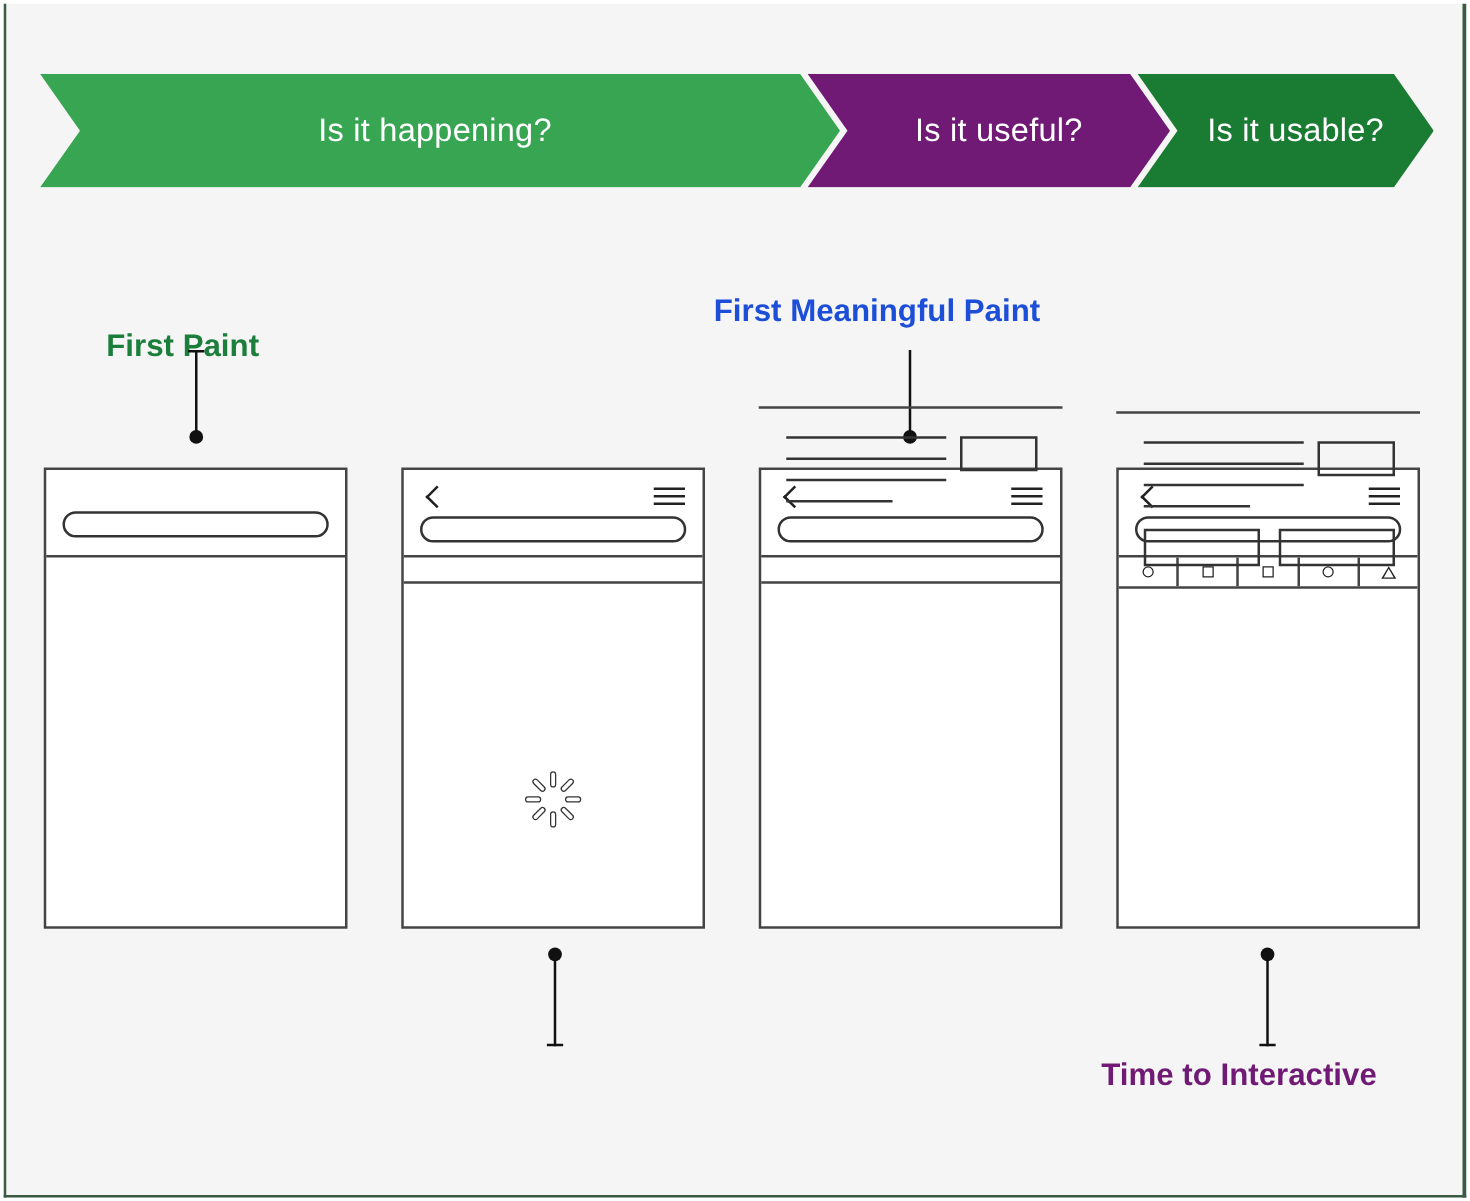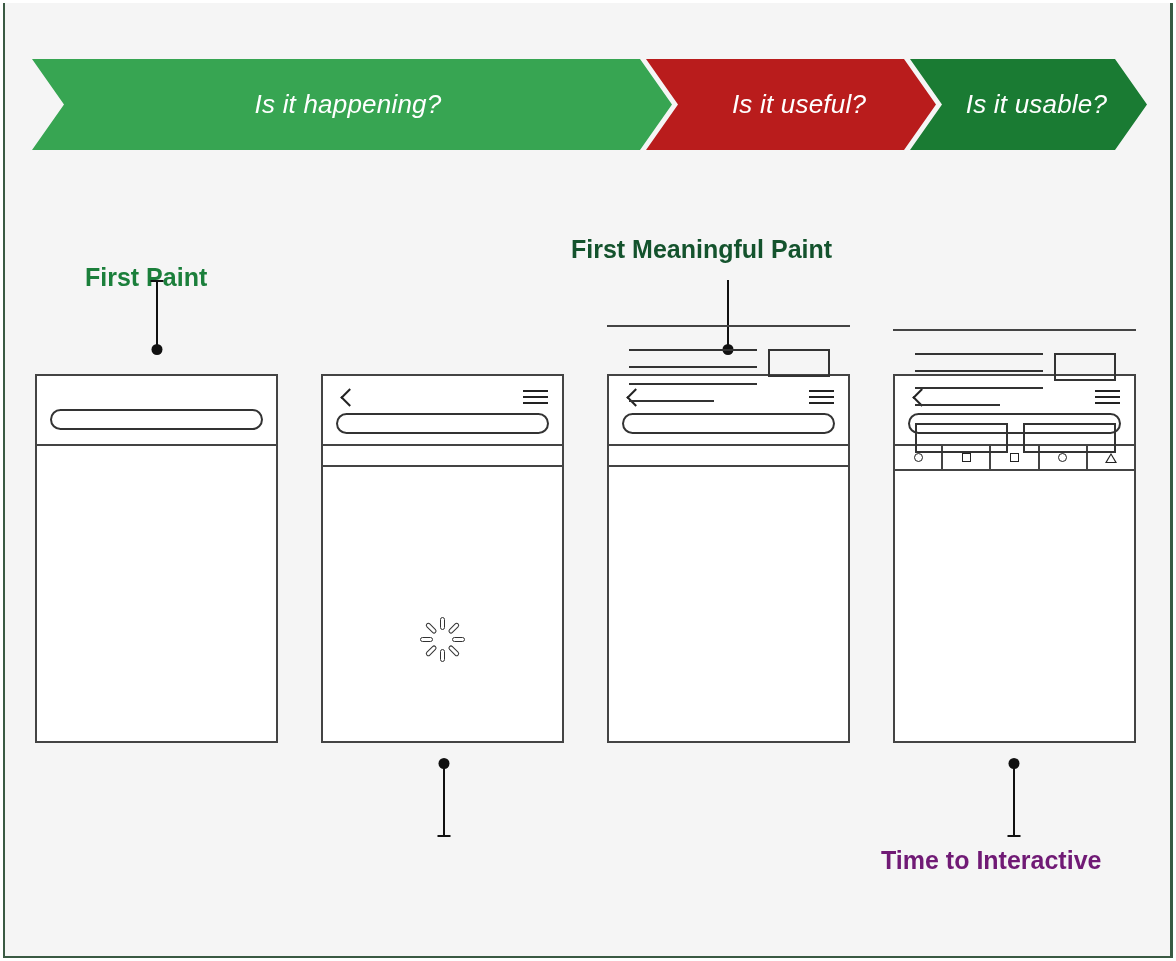--- a/index.html
+++ b/index.html
@@ -27,21 +27,20 @@
     overflow: hidden;
   }
 
   
   #banner {
     position: absolute;
     left: 27px;
     top: 56px;
     width: 1115px;
     height: 91px;
-    font-style: italic;
   }
   .chev {
     position: absolute;
     top: 0;
     height: 91px;
     display: flex;
     align-items: center;
     justify-content: center;
   }
   .chev .chev-label {
@@ -325,36 +324,36 @@
 </style>
 </head>
 <body>
 
 <div id="page" style="background: rgb(245, 245, 245); border-right-color: rgb(58, 90, 67); border-left-color: rgb(58, 90, 67); border-bottom-color: rgb(58, 90, 67);">
 
   <div id="banner">
     <div class="chev" id="seg1" style="background: rgb(55, 165, 82);">
       <span class="chev-label" style="color: rgb(255, 255, 255);">Is it happening?</span>
     </div>
-    <div class="chev" id="seg2" style="background: #b91c1c;">
+    <div class="chev" id="seg2" style="background: #701a75;">
       <span class="chev-label" style="color: rgb(255, 255, 255);">Is it useful?</span>
     </div>
     <div class="chev" id="seg3" style="background: rgb(26, 123, 51);">
       <span class="chev-label" style="color: rgb(255, 255, 255);">Is it usable?</span>
     </div>
   </div>
 
   <div class="metric-label" id="label-fp" style="color: rgb(27, 127, 59);">First Paint</div>
   <div class="leader down" id="leader-fp">
     <span class="cap"></span>
     <span class="stem"></span>
     <span class="dot"></span>
   </div>
 
-  <div class="metric-label" id="label-fmp" style="color: #14532d; text-align: center;">First Meaningful Paint</div>
+  <div class="metric-label" id="label-fmp" style="color: #1d4ed8; text-align: center;">First Meaningful Paint</div>
   <div class="leader down" id="leader-fmp">
     <span class="stem"></span>
     <span class="dot"></span>
   </div>
 
   <div class="leader up" id="leader-fcp">
     <span class="dot"></span>
     <span class="stem"></span>
     <span class="cap"></span>
   </div>

